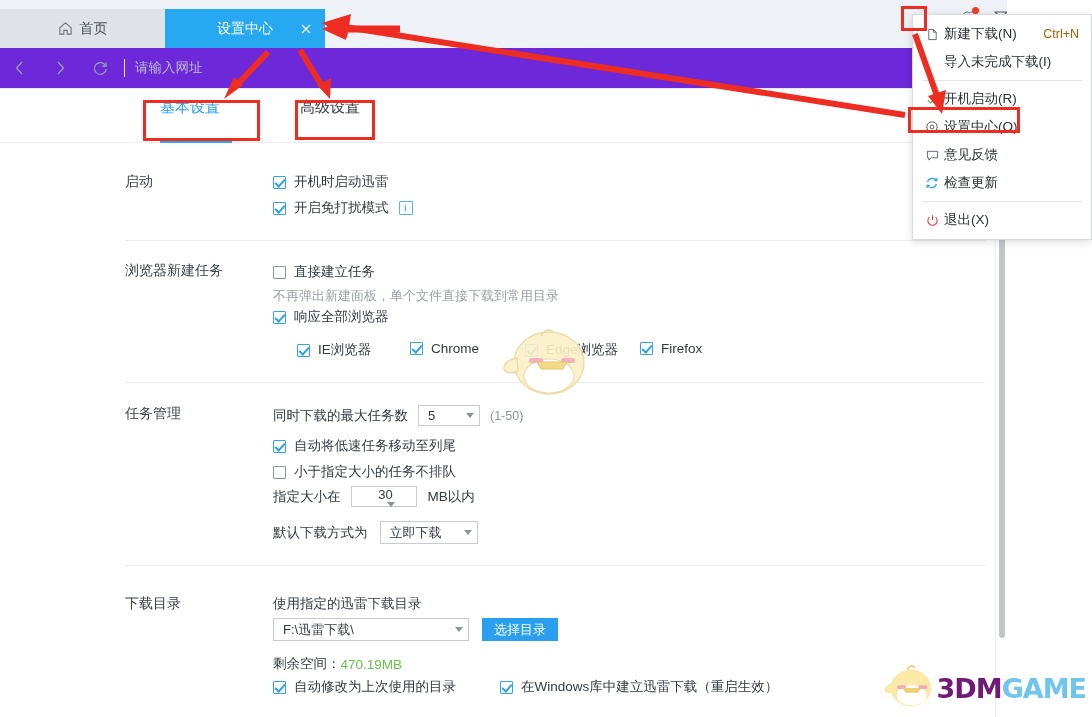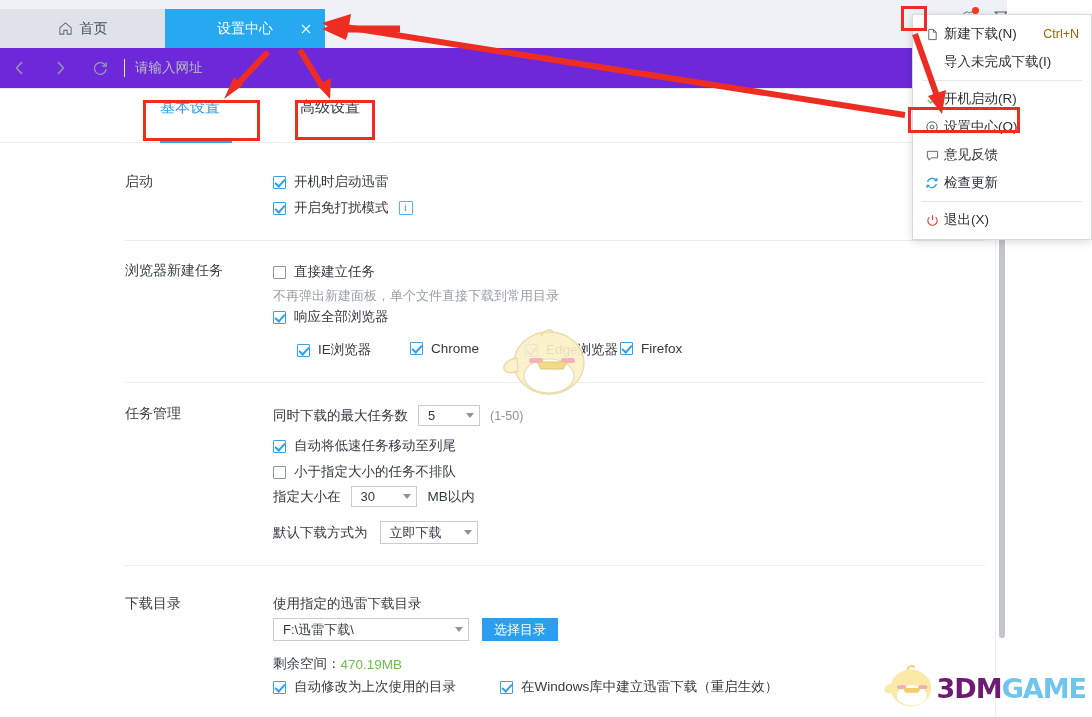--- a/index.html
+++ b/index.html
@@ -275,21 +275,21 @@
     <span class="cb-lab">IE浏览器</span>
   </div>
   <div class="row" style="left:410px;top:198px;">
     <span class="cb on"></span>
     <span class="cb-lab">Chrome</span>
   </div>
   <div class="row" style="left:525px;top:198px;">
     <span class="cb on"></span>
     <span class="cb-lab">Edge浏览器</span>
   </div>
-  <div class="row" style="left:620px;top:198px;">
+  <div class="row" style="left:640px;top:198px;">
     <span class="cb on"></span>
     <span class="cb-lab">Firefox</span>
   </div>
   <div class="divider" style="top:239px;"></div>
 
   <div class="grp-label" style="left:125px;top:262px;">任务管理</div>
   <div class="row" style="left:273px;top:262px;">
     <span>同时下载的最大任务数</span>
     <span class="sel w62" style="margin-left:10px;">
       <span>5</span>
@@ -300,21 +300,21 @@
   <div class="row" style="left:273px;top:294px;">
     <span class="cb on"></span>
     <span class="cb-lab">自动将低速任务移动至列尾</span>
   </div>
   <div class="row" style="left:273px;top:320px;">
     <span class="cb"></span>
     <span class="cb-lab">小于指定大小的任务不排队</span>
   </div>
   <div class="row" style="left:273px;top:343px;">
     <span>指定大小在</span>
-    <span class="sel w66" style="margin-left:10px;">
+    <span class="sel w66" style="margin-left:10px;flex-direction:column;">
       <span>30</span>
       <span class="caret"></span>
     </span>
     <span style="margin-left:11px;">MB以内</span>
   </div>
   <div class="row" style="left:273px;top:378px;">
     <span>默认下载方式为</span>
     <span class="sel w98" style="margin-left:12px;height:23px;">
       <span>立即下载</span>
       <span class="caret"></span>

